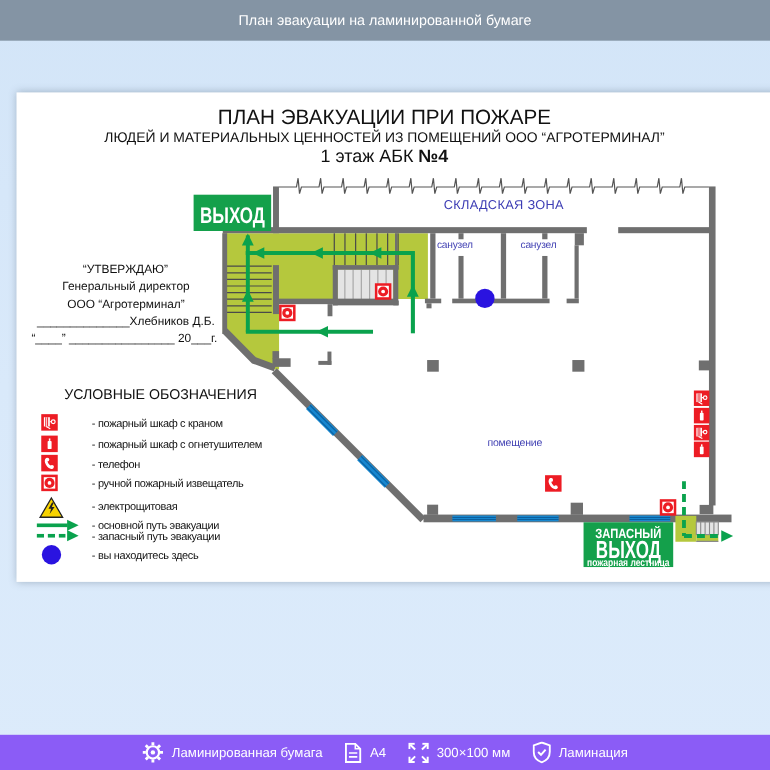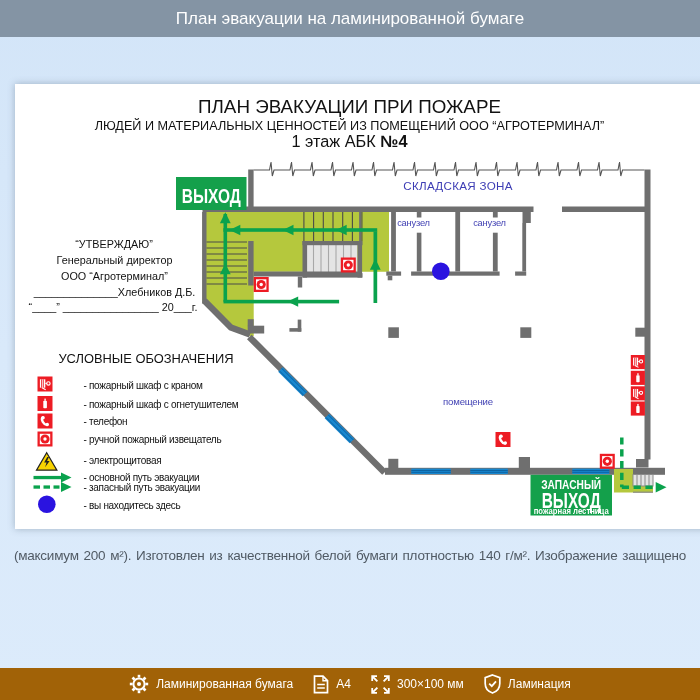--- a/index.html
+++ b/index.html
@@ -1,25 +1,25 @@
 <!DOCTYPE html>
 <html><head>
 <meta charset="utf-8">
 <style>
   html,body{margin:0;padding:0;}
   body{width:700px;height:700px;position:relative;overflow:hidden;
        font-family:"Liberation Sans",sans-serif;
        background:linear-gradient(180deg,#d3e5f8 0%,#d9e9fa 50%,#dcebfb 100%);}
   .topbar{position:absolute;left:0;top:0;width:700px;height:37px;background:#8494a4;
-       color:#fff;font-size:17px;text-align:center;line-height:37px;}
+       color:#fff;font-size:13px;text-align:center;line-height:37px;}
   .page{position:absolute;left:15px;top:84px;width:692px;height:445px;background:#fff;
        box-shadow:0 0 7px rgba(90,110,130,.45);}
   .desc{position:absolute;left:14px;top:546px;width:672px;color:#505a64;font-size:13.5px;letter-spacing:-0.25px;line-height:20px;}
   .desc .j{text-align:justify;text-align-last:justify;}
-  .footer{position:absolute;left:0;top:668px;width:700px;height:32px;background:#a16207;
+  .footer{position:absolute;left:0;top:668px;width:700px;height:32px;background:#8b5cf6;
        display:flex;align-items:center;justify-content:center;gap:20px;}
   .fg{display:flex;align-items:center;gap:7px;color:#fff;font-size:12px;}
   svg text{font-family:"Liberation Sans",sans-serif;}
 </style>
 </head>
 <body>
 
 <div class="topbar">План эвакуации на ламинированной бумаге</div>
 
 <div class="page">
@@ -310,21 +310,20 @@
  <text x="571.7" y="489" font-size="12.2" font-weight="bold" fill="#fff" text-anchor="middle" textLength="60" lengthAdjust="spacingAndGlyphs">ЗАПАСНЫЙ</text>
  <text x="571.7" y="507.5" font-size="22.5" font-weight="bold" fill="#fff" text-anchor="middle" textLength="59" lengthAdjust="spacingAndGlyphs">ВЫХОД</text>
  <text x="571.7" y="514.4" font-size="9.6" font-weight="bold" fill="#fff" text-anchor="middle" textLength="75" lengthAdjust="spacingAndGlyphs">пожарная лестница</text>
 </g>
 
 <circle cx="441.3" cy="271.3" r="8.8" fill="#2a13e0"></circle>
 </svg>
 </div>
 
 <div class="desc">
-<div class="j">(максимум 200 м²). Изготовлен из качественной белой бумаги плотностью 140 г/м². Изображение защищено</div>
 </div>
 
 <div class="footer">
 
 <div class="fg">
 <svg width="20" height="20" viewBox="0 0 20 20">
  <g fill="none" stroke="#fff" stroke-width="2">
   <circle cx="10" cy="10" r="5.6"></circle>
   <g stroke-width="2.6">
    <line x1="10" y1="0.8" x2="10" y2="3.6"></line>

